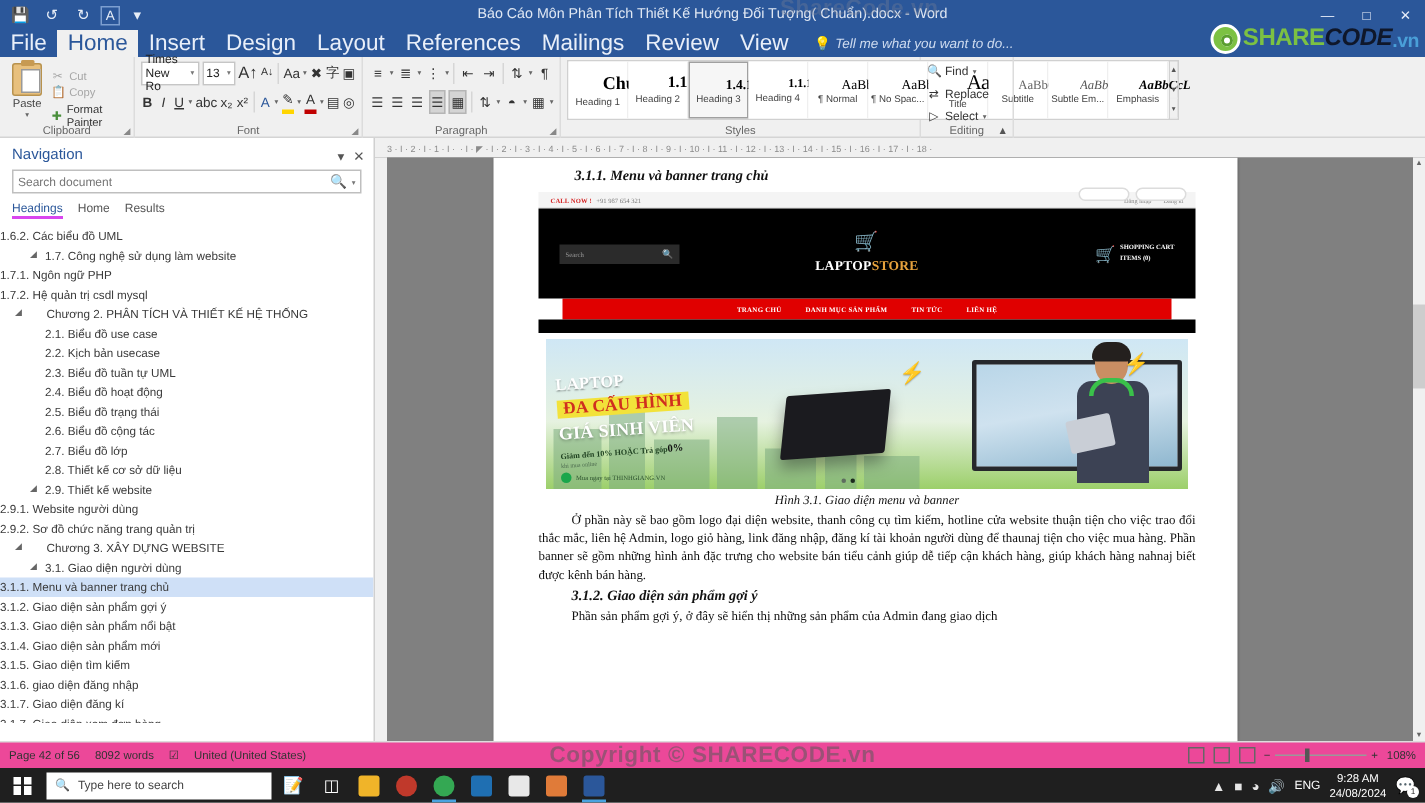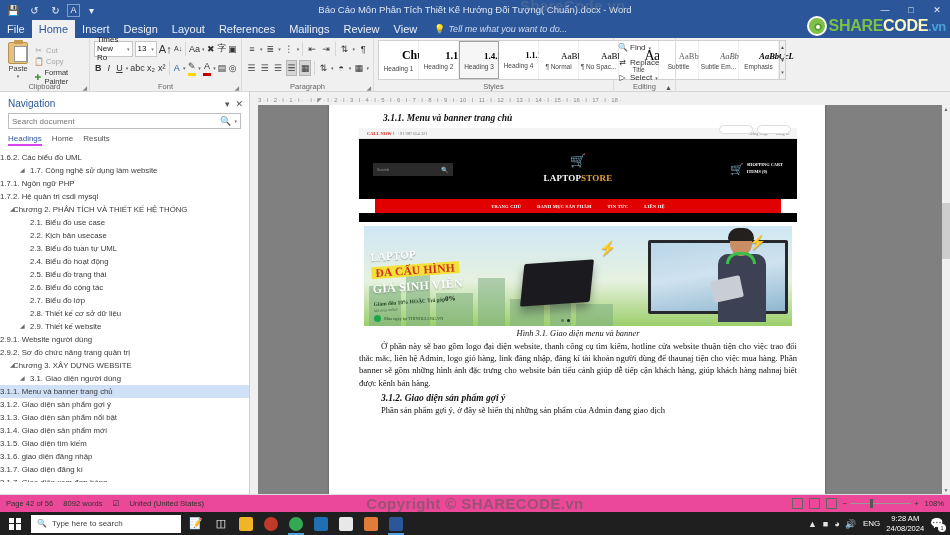--- a/index.html
+++ b/index.html
@@ -42,31 +42,31 @@
     width: 20px; height: 20px; border-radius: 50%;
     background: #7cc143; margin-right: 2px; position: relative;
     border: 2px solid #fff;
   }
   .sc-badge:after {
     content: ""; position: absolute; left: 5px; top: 5px;
     width: 8px; height: 8px; border-radius: 50%; background: #fff;
     box-shadow: inset 0 0 0 2px #5a9e2f;
   }
   .sc-share { color: #7cc143; }
-  .sc-code { color: #fef9c3; }
+  .sc-code { color: #0f172a; font-style: italic; }
   .sc-vn { color: #4a9fd8; font-size: 13px; }
 
   
   .tabbar {
     position: absolute; top: 20px; left: 0; width: 950px; height: 18px;
     background: #2b579a;
   }
   .tabs { display: flex; height: 18px; align-items: stretch; }
   .tab {
-    padding: 0 7px; font-size: 11px; color: #e9eff9;
+    padding: 0 7px; font-size: 15px; color: #e9eff9;
     line-height: 18px; white-space: nowrap; text-align: right;
   }
   .tab.active { background: #f0f0f0; color: #2b579a; }
   .tellme {
     display: flex; align-items: center; gap: 3px; font-size: 9px;
     color: #cfdcf0; padding-left: 10px; line-height: 18px; font-style: italic;
   }
   .bulb { color: #f5d76e; font-size: 9px; font-style: normal; }
 
   
@@ -197,21 +197,21 @@
   .nav-search .scaret { font-size: 5px; color: #777; margin-left: 3px; }
   .nav-tabs { display: flex; gap: 10px; padding: 5px 8px 3px 8px; font-size: 8px; color: #555; }
   .nav-tabs .ntab.active { color: #2b579a; font-weight: normal; border-bottom: 2px solid #d946ef; padding-bottom: 1px; }
   .nav-list { height: 333px; overflow: hidden; padding-top: 2px; position: relative; }
   .nav-item {
     font-size: 7.8px; color: #3a3a3a; height: 13px; line-height: 13px;
     white-space: nowrap; overflow: hidden; padding-right: 4px; position: relative;
   }
   .nav-item.sel { background: #cfe0f7; }
   .nav-arrow { position: absolute; font-size: 6px; color: #666; }
-  .lvl1 { padding-left: 13px; } .lvl1 .nav-arrow { left: 10px; }
+  .lvl1 { padding-left: 31px; } .lvl1 .nav-arrow { left: 10px; }
   .lvl2 { padding-left: 30px; } .lvl2 .nav-arrow { left: 20px; }
   .lvl3 { }
 
   
   .docarea {
     position: absolute; top: 105px; left: 258px; width: 684px; height: 389px;
     background: #808080; overflow: hidden;
   }
   .page {
     position: absolute; top: 0; left: 71px; width: 496px; min-height: 389px;

